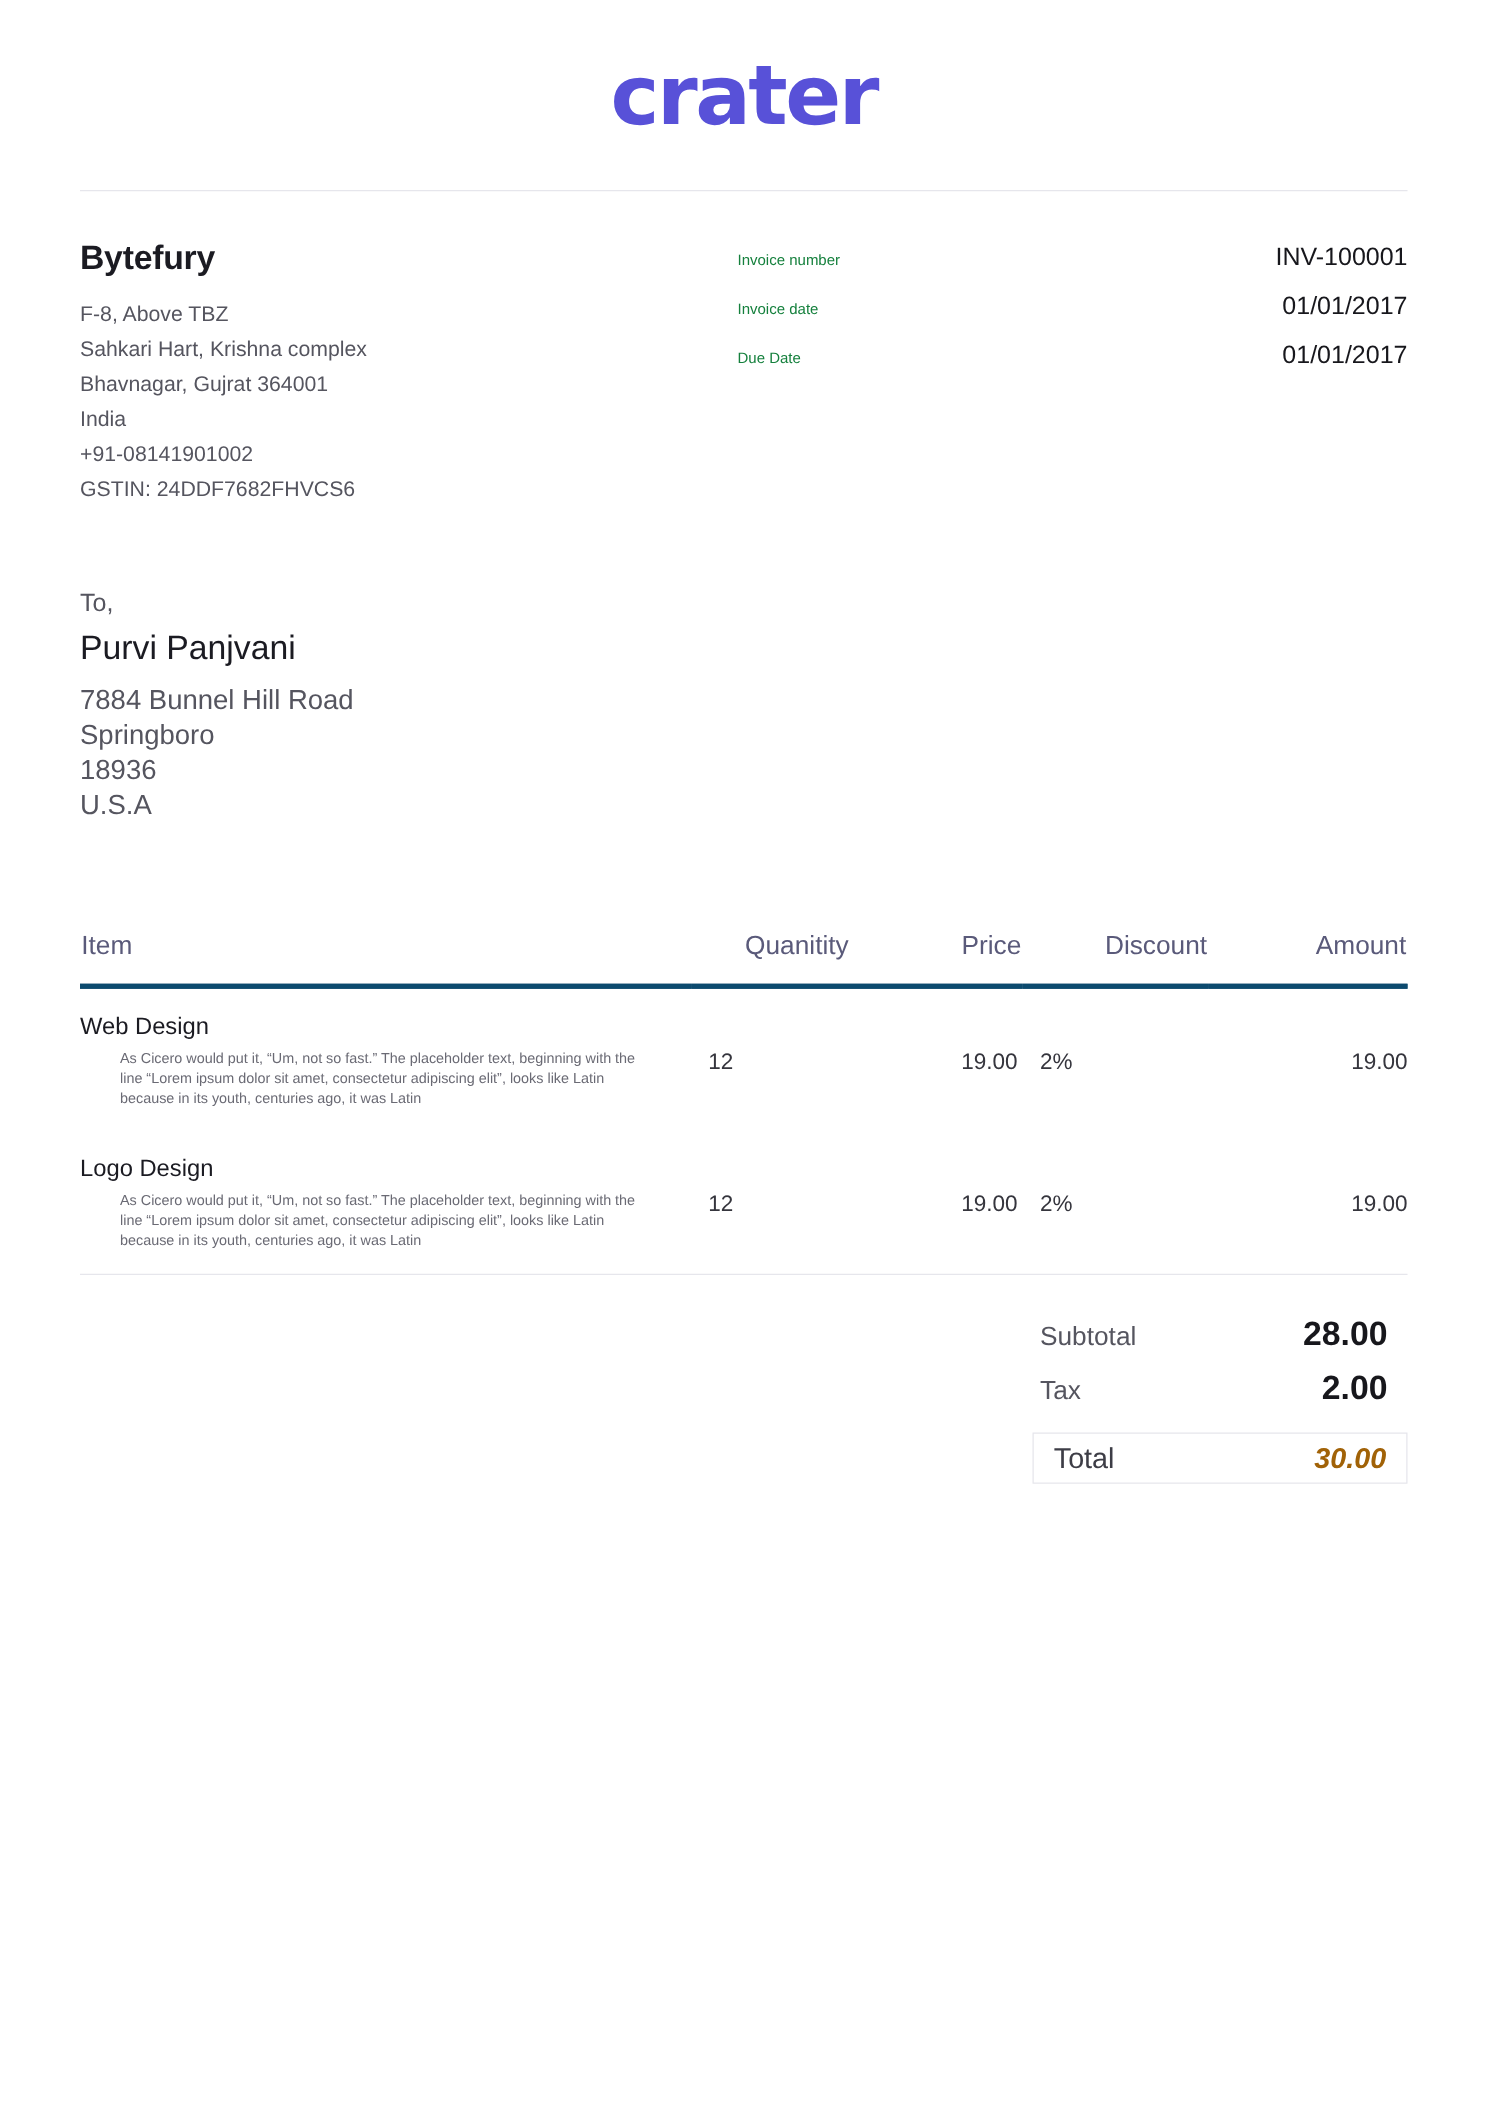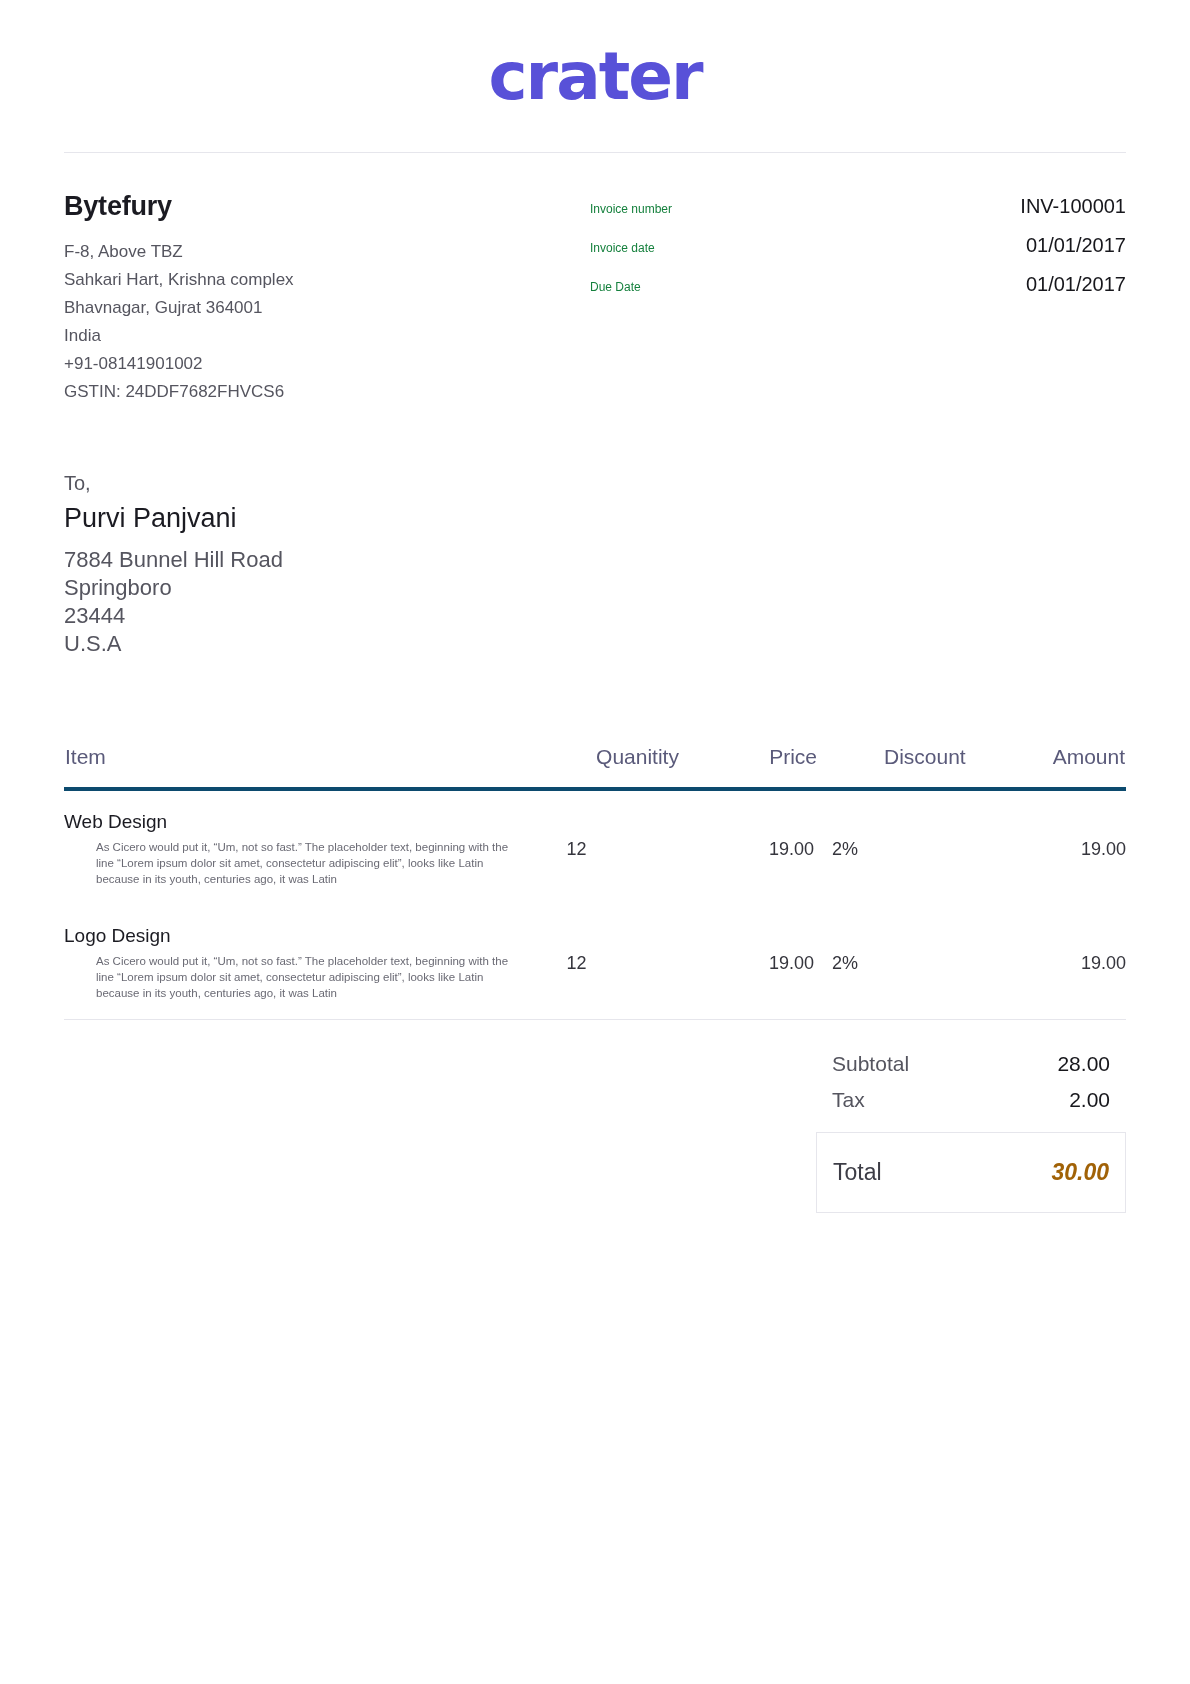--- a/index.html
+++ b/index.html
@@ -181,31 +181,32 @@
     display: flex;
     justify-content: space-between;
     align-items: baseline;
     padding: 6px 16px 6px 16px;
   }
   .totals-label {
     font-size: 21px;
     color: #55555f;
   }
   .totals-value {
-    font-size: 21px;
+    font-size: 27px;
     color: #17171c;
-    font-weight: normal;
+    font-weight: bold;
   }
   .total-final {
     margin-top: 14px;
     border: 1px solid #e6e6ec;
-    padding: 26px 16px;
+    padding: 6px 16px;
     display: flex;
     justify-content: space-between;
     align-items: center;
+    margin-left: 10px;
   }
   .total-final .totals-label {
     font-size: 23px;
     color: #3d3d46;
   }
   .total-final .totals-value {
     font-size: 23px;
     color: #a16207;
     font-weight: bold;
     font-style: italic;
@@ -249,21 +250,21 @@
       </div>
     </div>
 
   </div>
 
   <div class="billto">
     <div class="billto-label">To,</div>
     <div class="billto-name">Purvi Panjvani</div>
     <div class="billto-line">7884 Bunnel Hill Road</div>
     <div class="billto-line">Springboro</div>
-    <div class="billto-line">23444</div>
+    <div class="billto-line">18936</div>
     <div class="billto-line">U.S.A</div>
   </div>
 
   <div class="table-wrap">
     <table class="items">
       <thead>
         <tr>
           <th class="col-item">Item</th>
           <th class="col-qty">Quanitity</th>
           <th class="col-price">Price</th>

